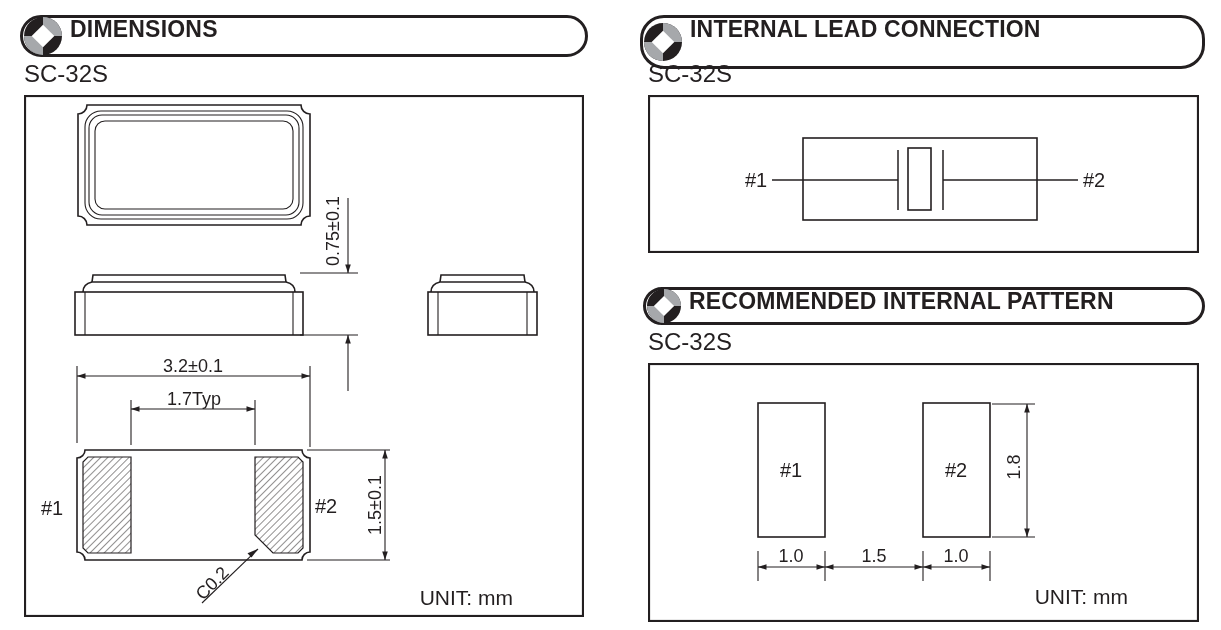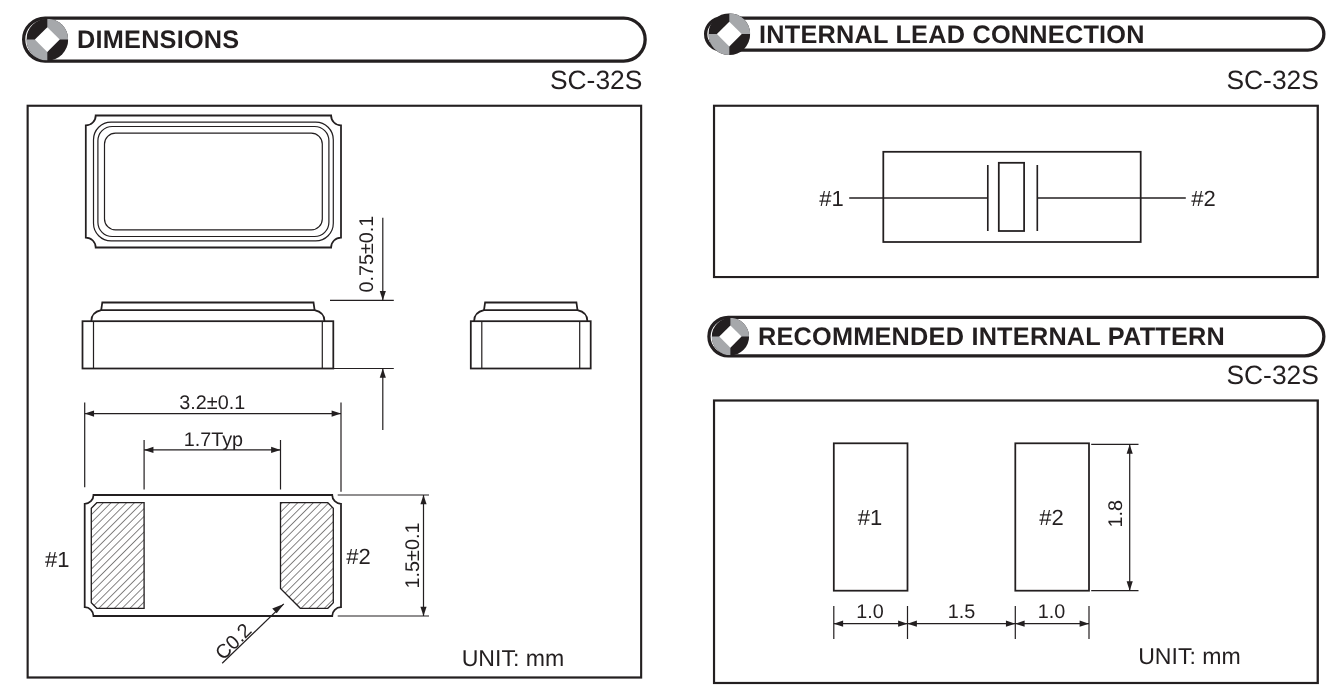--- a/index.html
+++ b/index.html
@@ -3,29 +3,29 @@
 <meta charset="utf-8">
 <style>
   html,body{margin:0;padding:0;}
   body{
     width:1221px;height:630px;background:#ffffff;position:relative;overflow:hidden;
     font-family:"Liberation Sans",sans-serif;color:#231f20;
   }
   .banner{
     position:absolute;box-sizing:border-box;background:#fff;
     border:3px solid #231f20;border-radius:24px;
-    display:flex;align-items:center;
+    display:flex;
   }
   .banner .icon{position:absolute;left:1px;top:50%;transform:translateY(-50%);display:block;}
   .banner .label{
     font-weight:bold;font-size:23px;line-height:1;margin-left:47px;white-space:nowrap;
     letter-spacing:0.2px;
   }
   .subtitle{
-    position:absolute;text-align:right;font-size:24px;line-height:26px;height:26px;
+    position:absolute;text-align:left;font-size:24px;line-height:26px;height:26px;
   }
   svg.panel{position:absolute;display:block;}
   svg .box{fill:none;stroke:#231f20;stroke-width:2.2;}
   svg .ol{fill:none;stroke:#231f20;stroke-width:1.6;}
   svg .ol2{fill:#ffffff;stroke:#231f20;stroke-width:1.6;}
   svg .thin{fill:none;stroke:#231f20;stroke-width:1.1;}
   svg .lead{fill:none;stroke:#231f20;stroke-width:1.5;}
   svg .pad{fill:url(#hatch);stroke:#231f20;stroke-width:1.2;}
   svg polygon.ah{fill:#231f20;stroke:none;}
   svg text{fill:#231f20;font-family:"Liberation Sans",sans-serif;}
@@ -41,21 +41,21 @@
   <div class="banner" style="left:20px;top:15px;width:568px;height:42px;">
     <svg class="icon" width="38" height="38" viewBox="0 0 42 42">
       <circle cx="21" cy="21" r="21" fill="#231f20"></circle>
       <path d="M21 21 L21 0 A21 21 0 0 1 42 21 Z" fill="#a6a8ab"></path>
       <path d="M21 21 L21 42 A21 21 0 0 1 0 21 Z" fill="#a6a8ab"></path>
       <path d="M21 8.5 L33.5 21 L21 33.5 L8.5 21 Z" fill="#ffffff"></path>
     </svg>
     <span class="label">DIMENSIONS</span>
   </div>
 
-  <div class="banner" style="left:640px;top:15px;width:565px;height:32px;">
+  <div class="banner" style="left:640px;top:15px;width:565px;height:54px;">
     <svg class="icon" width="38" height="38" viewBox="0 0 42 42">
       <circle cx="21" cy="21" r="21" fill="#231f20"></circle>
       <path d="M21 21 L21 0 A21 21 0 0 1 42 21 Z" fill="#a6a8ab"></path>
       <path d="M21 21 L21 42 A21 21 0 0 1 0 21 Z" fill="#a6a8ab"></path>
       <path d="M21 8.5 L33.5 21 L21 33.5 L8.5 21 Z" fill="#ffffff"></path>
     </svg>
     <span class="label">INTERNAL LEAD CONNECTION</span>
   </div>
 
   <div class="banner" style="left:643px;top:287px;width:562px;height:38px;border-radius:20px;">

